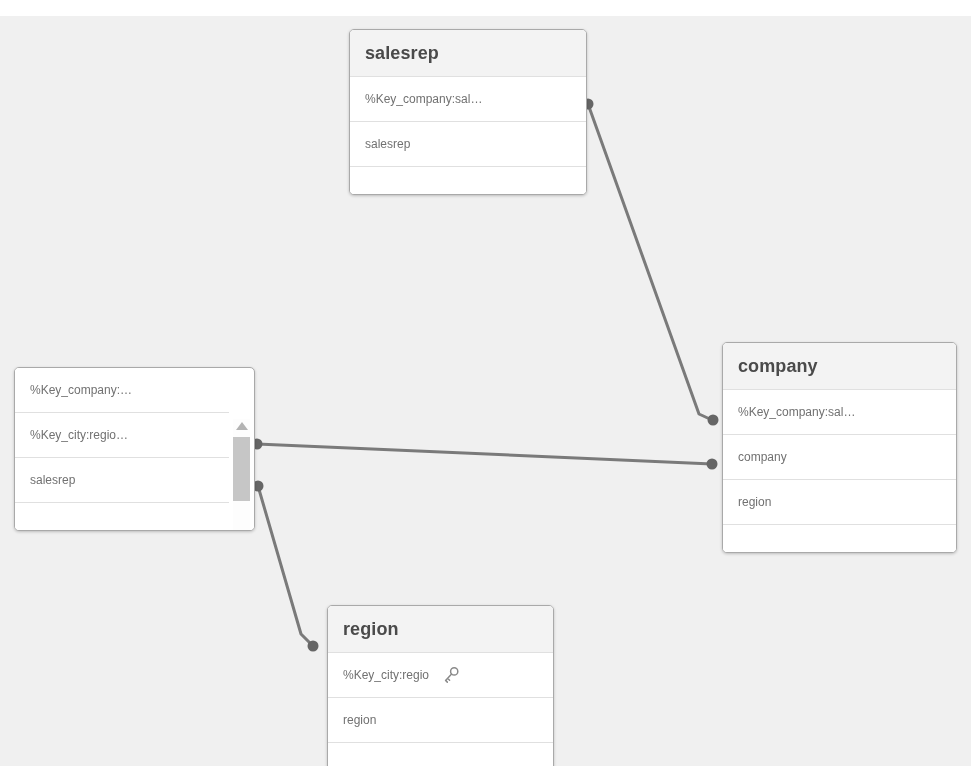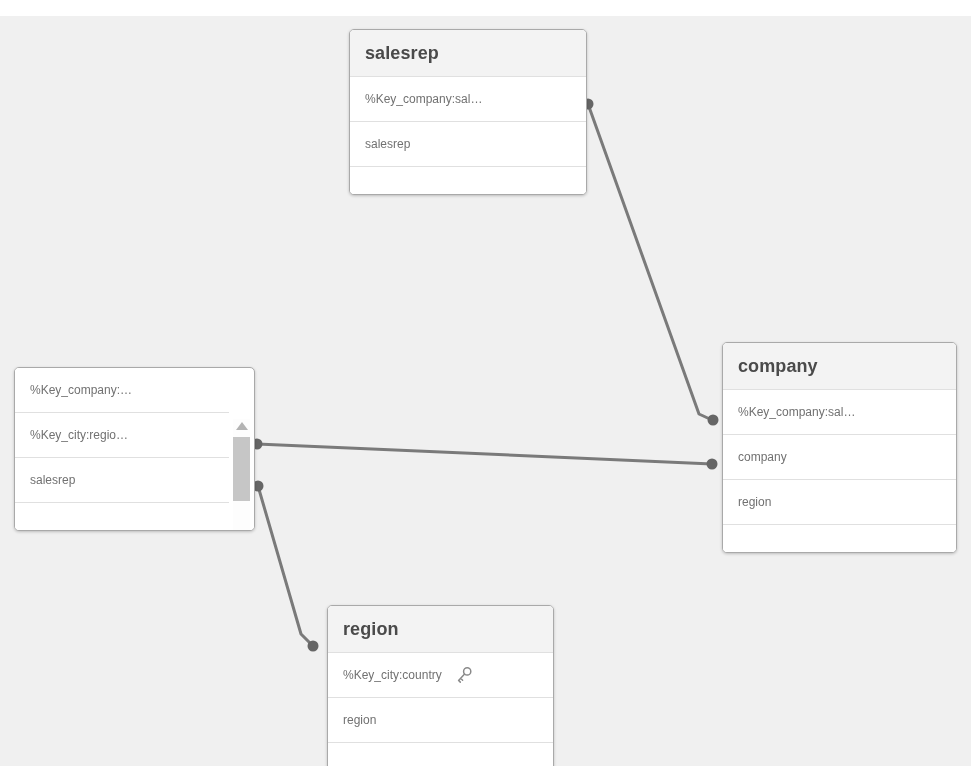--- a/index.html
+++ b/index.html
@@ -172,21 +172,21 @@
         <div class="dm-scrollbar">
           <div class="scroll-up"></div>
           <div class="scroll-thumb"></div>
           <div class="scroll-down"></div>
         </div>
       </div>
       <div class="dm-table" style="left: 327px; top: 553px; width: 225px; margin-top: 36px;">
         <div class="dm-header"><span class="dm-title">region</span></div>
         <div class="dm-rows">
           <div class="dm-row">
-            <span class="dm-row-label">%Key_city:country</span>
+            <span class="dm-row-label">%Key_city:regio</span>
             <svg width="20" height="20" viewBox="0 0 20 20" class="key-icon">
               <circle cx="13.2" cy="6.4" r="3.6" fill="none" stroke="currentColor" stroke-width="1.5"></circle>
               <path d="M10.6 9 L4.6 15.4 M6.6 13.3 l2 1.9 M4.6 15.4 l1.7 1.7" fill="none" stroke="currentColor" stroke-width="1.5" stroke-linecap="round"></path>
             </svg>
           </div>
           <div class="dm-row">
             <span class="dm-row-label">region</span>
           </div>
           <div class="dm-empty-row"></div>
         </div>

